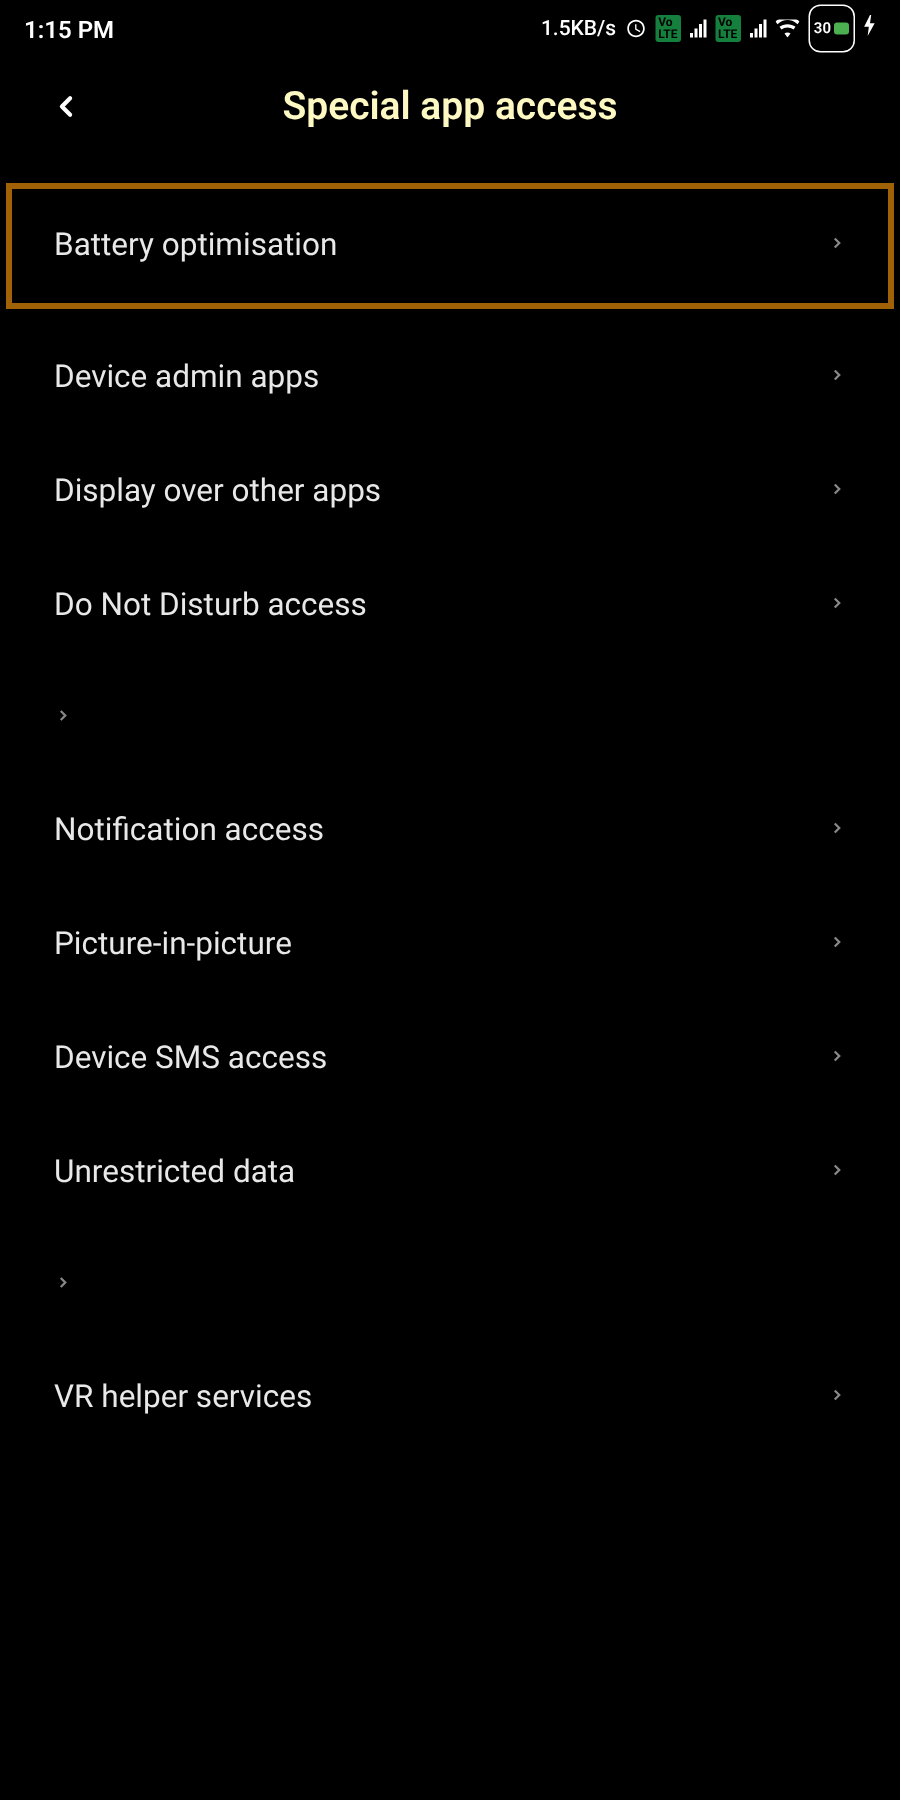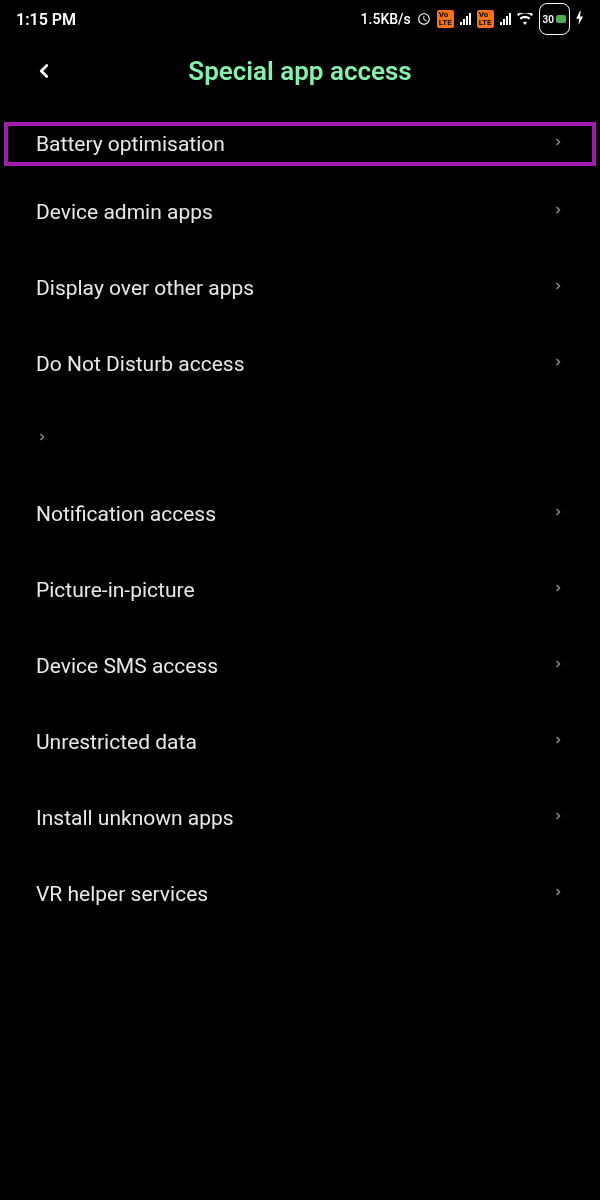--- a/index.html
+++ b/index.html
@@ -46,21 +46,21 @@
     }
     .signal-bars span {
       width: 2px;
       background: #fff;
     }
     .signal-bars span:nth-child(1) { height: 3px; }
     .signal-bars span:nth-child(2) { height: 6px; }
     .signal-bars span:nth-child(3) { height: 9px; }
     .signal-bars span:nth-child(4) { height: 12px; }
     .lte-badge {
-      background: #f97316;
+      background: #15803d;
       color: #000;
       font-size: 8px;
       font-weight: 700;
       padding: 1px 2px;
       border-radius: 2px;
       line-height: 1;
     }
     .battery {
       display: inline-flex;
       align-items: center;
@@ -93,35 +93,35 @@
       display: flex;
       align-items: center;
       justify-content: center;
       cursor: pointer;
     }
     .header-title {
       flex: 1;
       text-align: center;
       font-size: 26px;
       font-weight: 600;
-      color: #86efac;
+      color: #fef9c3;
     }
     .list {
       padding: 0 4px;
     }
     .list-item {
       display: flex;
       align-items: center;
       justify-content: space-between;
       padding: 26px 32px;
       cursor: pointer;
     }
     .list-item.highlighted {
-      border: 4px solid #a21caf;
-      padding: 6px 28px;
+      border: 4px solid #a16207;
+      padding: 26px 28px;
       margin: 8px 0;
     }
     .list-item-label {
       font-size: 21px;
       color: #e8e8e8;
       font-weight: 400;
     }
     .chevron {
       color: #888;
     }
@@ -229,21 +229,20 @@
           <polyline points="9 18 15 12 9 6"></polyline>
         </svg></span>
   </div>
   <div class="list-item">
     <span class="list-item-label">Unrestricted data</span>
     <span class="chevron"><svg width="12" height="18" viewBox="0 0 24 24" fill="none" stroke="currentColor" stroke-width="3">
           <polyline points="9 18 15 12 9 6"></polyline>
         </svg></span>
   </div>
   <div class="list-item">
-    <span class="list-item-label">Install unknown apps</span>
     <span class="chevron"><svg width="12" height="18" viewBox="0 0 24 24" fill="none" stroke="currentColor" stroke-width="3">
           <polyline points="9 18 15 12 9 6"></polyline>
         </svg></span>
   </div>
   <div class="list-item">
     <span class="list-item-label">VR helper services</span>
     <span class="chevron"><svg width="12" height="18" viewBox="0 0 24 24" fill="none" stroke="currentColor" stroke-width="3">
           <polyline points="9 18 15 12 9 6"></polyline>
         </svg></span>
   </div>

